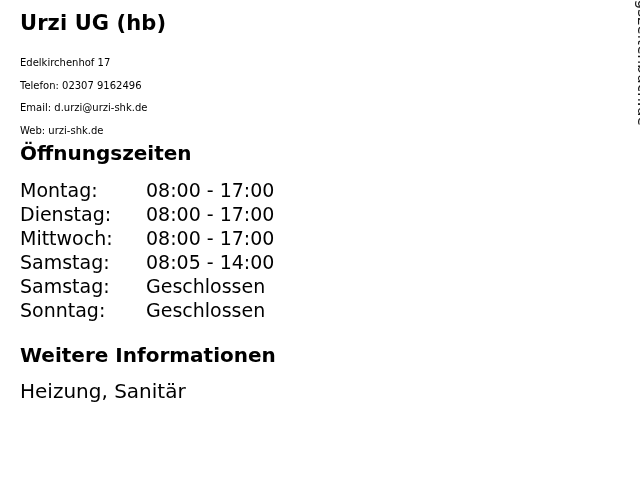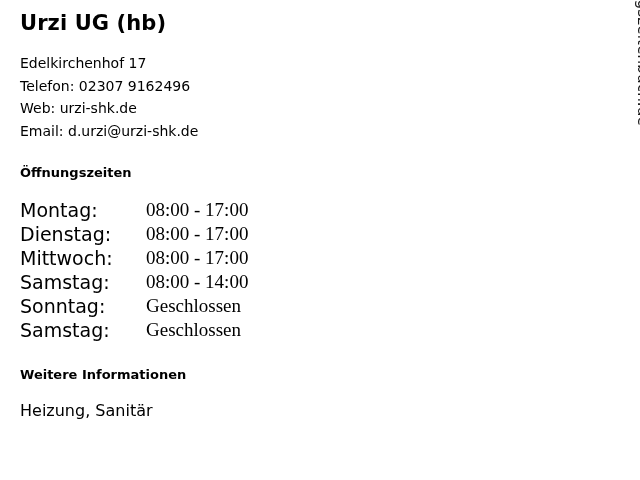--- a/index.html
+++ b/index.html
@@ -29,29 +29,28 @@
     width: 560px;
   }
   .company-title {
     font-size: 21px;
     font-weight: bold;
     line-height: 30px;
     margin: 0 0 14px 0;
     letter-spacing: 0.1px;
   }
   .address-block {
-    font-size: 14px;
+    font-size: 10px;
     line-height: 22.5px;
-    margin-bottom: 20px;
   }
   .address-line {
     white-space: nowrap;
   }
   .section-heading {
-    font-size: 13px;
+    font-size: 20px;
     font-weight: bold;
     line-height: 22px;
     margin: 0 0 14px 0;
   }
   .hours-table {
     border-collapse: collapse;
     margin-bottom: 22px;
   }
   .hours-table td {
     font-size: 19px;
@@ -59,24 +58,23 @@
     padding: 0;
     vertical-align: top;
     white-space: nowrap;
   }
   .hours-day {
     width: 122px;
     padding-right: 4px !important;
   }
   .hours-time {
     width: 160px;
-    font-family: Liberation Serif, serif;
   }
   .info-text {
-    font-size: 16px;
+    font-size: 20px;
     line-height: 22px;
   }
   .watermark {
     position: absolute;
     right: 6px;
     top: 126px;
     font-size: 15px;
     color: #1a1a1a;
     white-space: nowrap;
     transform-origin: right top;
@@ -92,50 +90,50 @@
 
 <div class="page">
 
   <div class="content">
 
     <h1 class="company-title">Urzi UG (hb)</h1>
 
     <div class="address-block">
       <div class="address-line">Edelkirchenhof 17</div>
       <div class="address-line">Telefon: 02307 9162496</div>
+      <div class="address-line">Email: d.urzi@urzi-shk.de</div>
       <div class="address-line">Web: urzi-shk.de</div>
-      <div class="address-line">Email: d.urzi@urzi-shk.de</div>
     </div>
 
     <h2 class="section-heading">Öffnungszeiten</h2>
 
     <table class="hours-table">
       <tbody>
         <tr>
           <td class="hours-day">Montag:</td>
           <td class="hours-time">08:00 - 17:00</td>
         </tr>
         <tr>
           <td class="hours-day">Dienstag:</td>
           <td class="hours-time">08:00 - 17:00</td>
         </tr>
         <tr>
           <td class="hours-day">Mittwoch:</td>
           <td class="hours-time">08:00 - 17:00</td>
         </tr>
         <tr>
           <td class="hours-day">Samstag:</td>
-          <td class="hours-time">08:00 - 14:00</td>
+          <td class="hours-time">08:05 - 14:00</td>
+        </tr>
+        <tr>
+          <td class="hours-day">Samstag:</td>
+          <td class="hours-time">Geschlossen</td>
         </tr>
         <tr>
           <td class="hours-day">Sonntag:</td>
-          <td class="hours-time">Geschlossen</td>
-        </tr>
-        <tr>
-          <td class="hours-day">Samstag:</td>
           <td class="hours-time">Geschlossen</td>
         </tr>
       </tbody>
     </table>
 
     <h2 class="section-heading">Weitere Informationen</h2>
 
     <div class="info-text">Heizung, Sanitär</div>
 
   </div>

